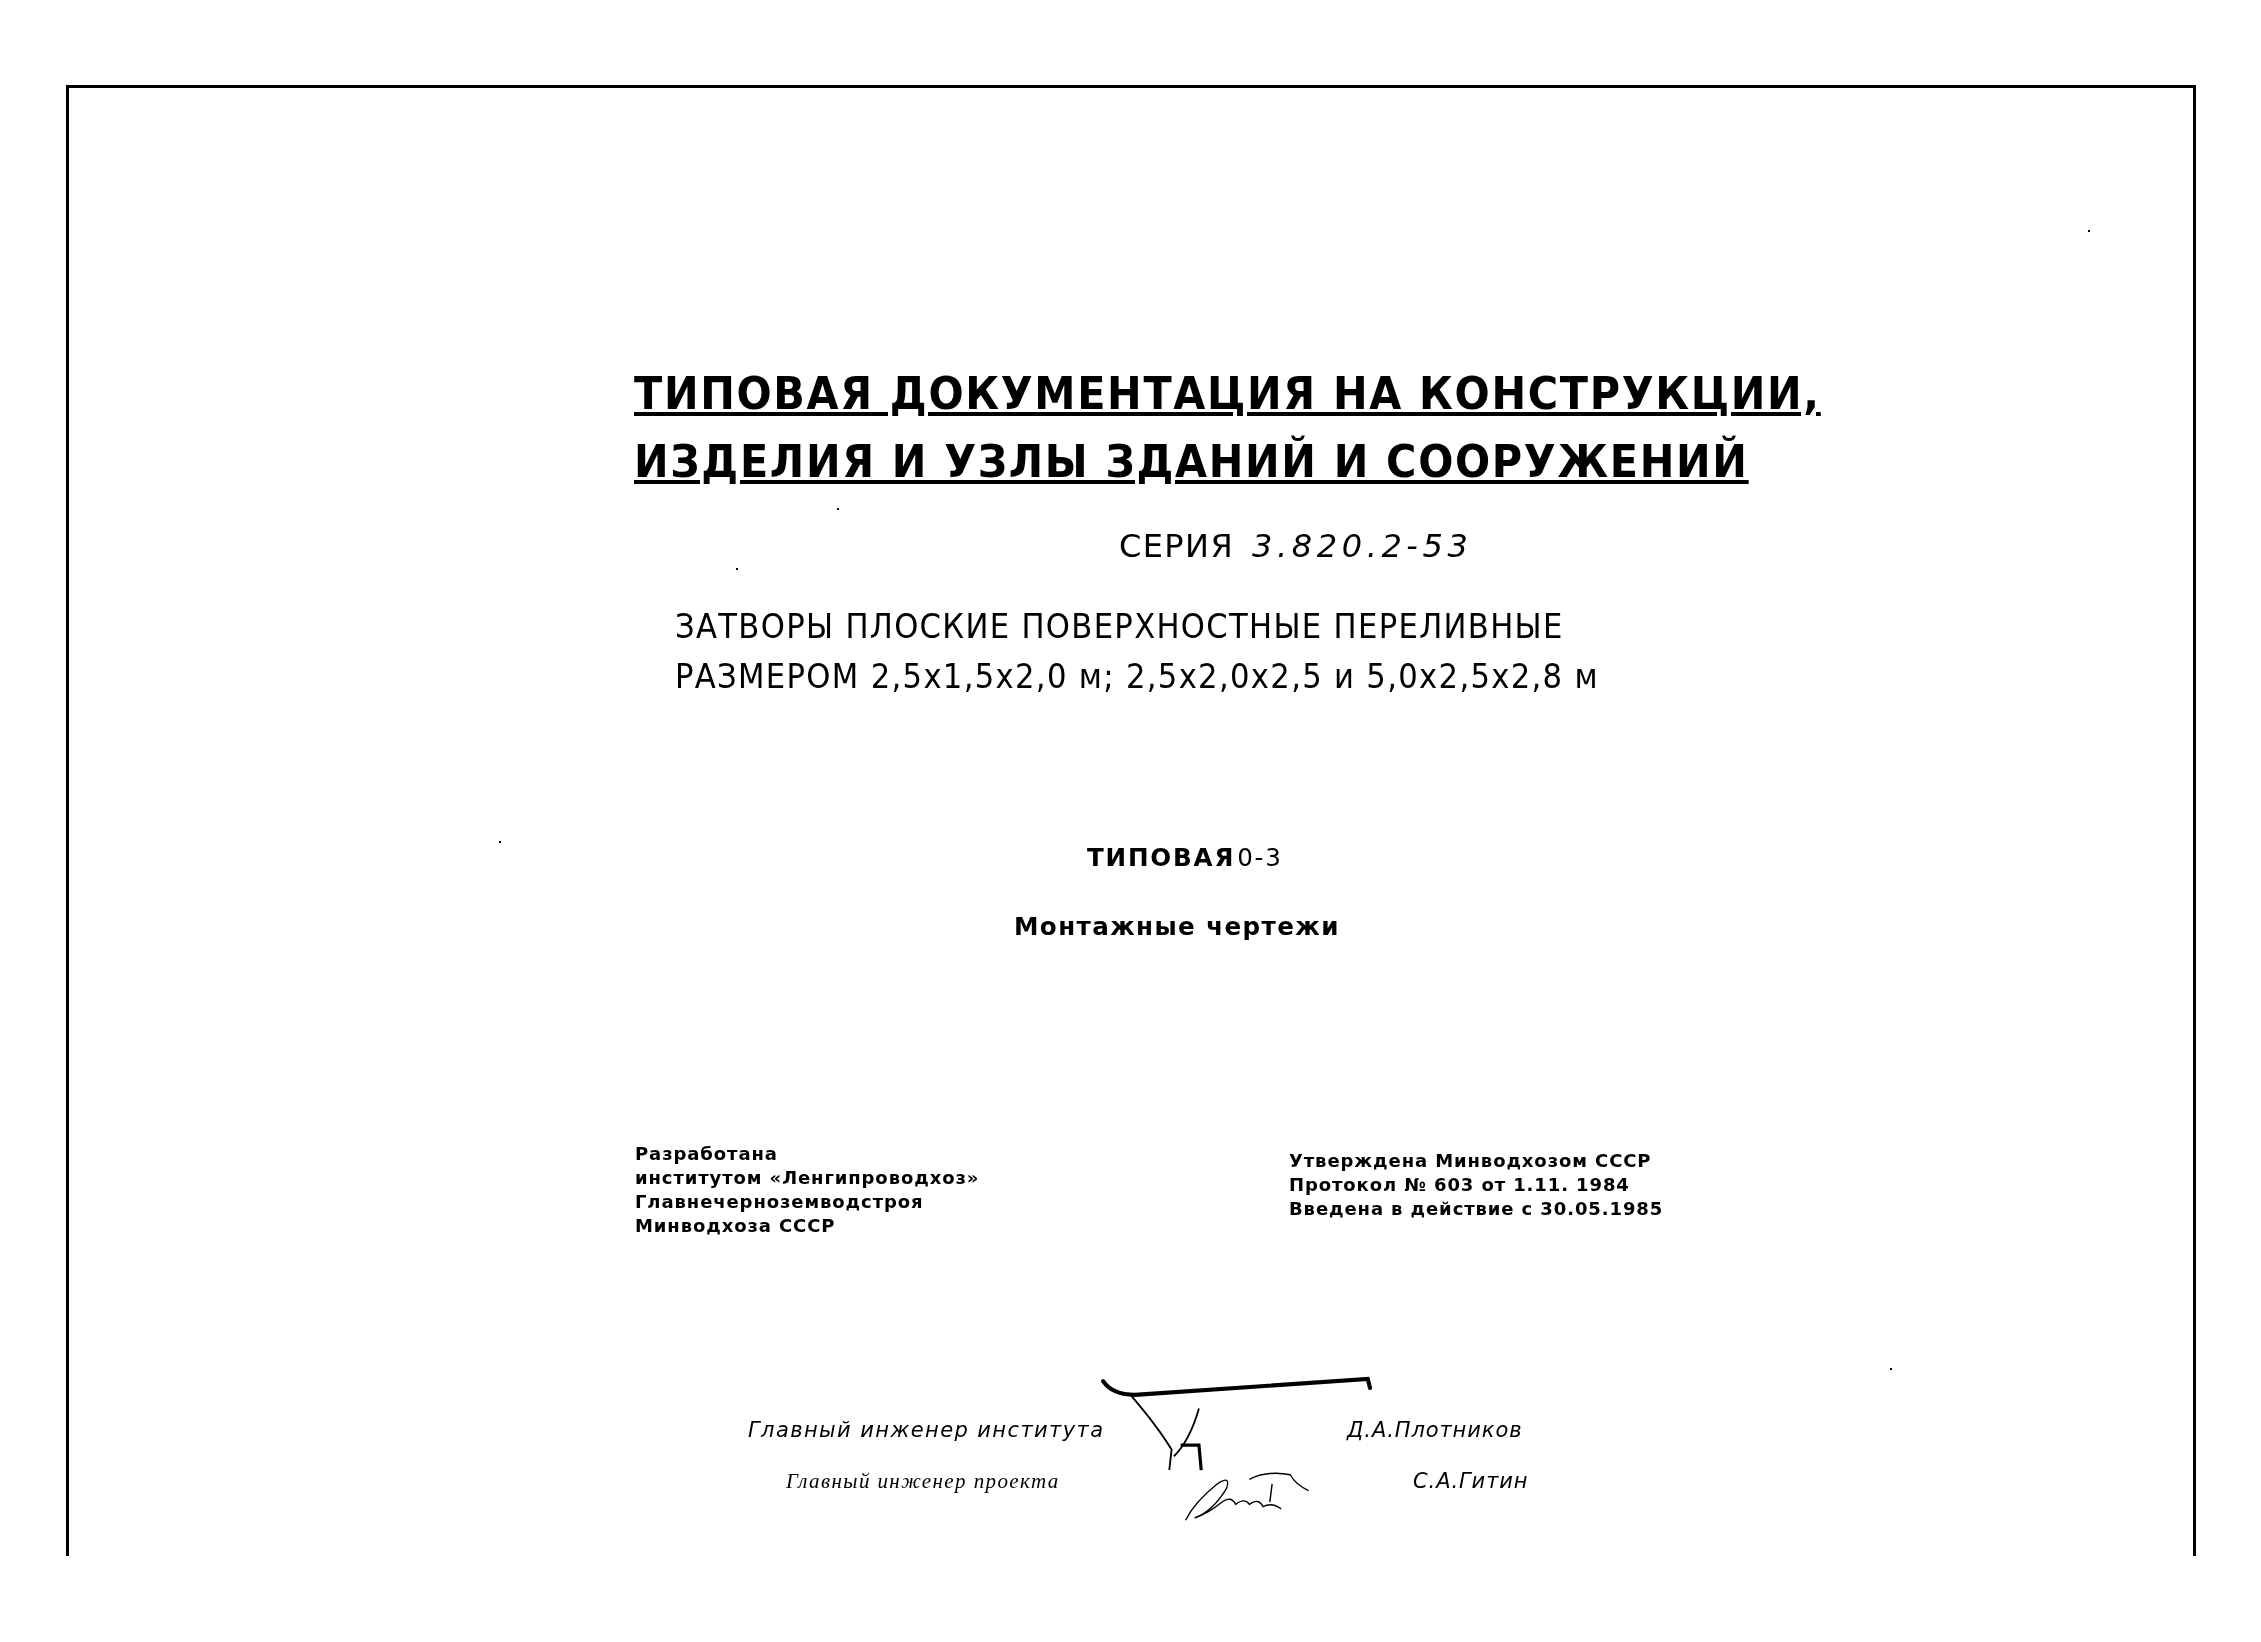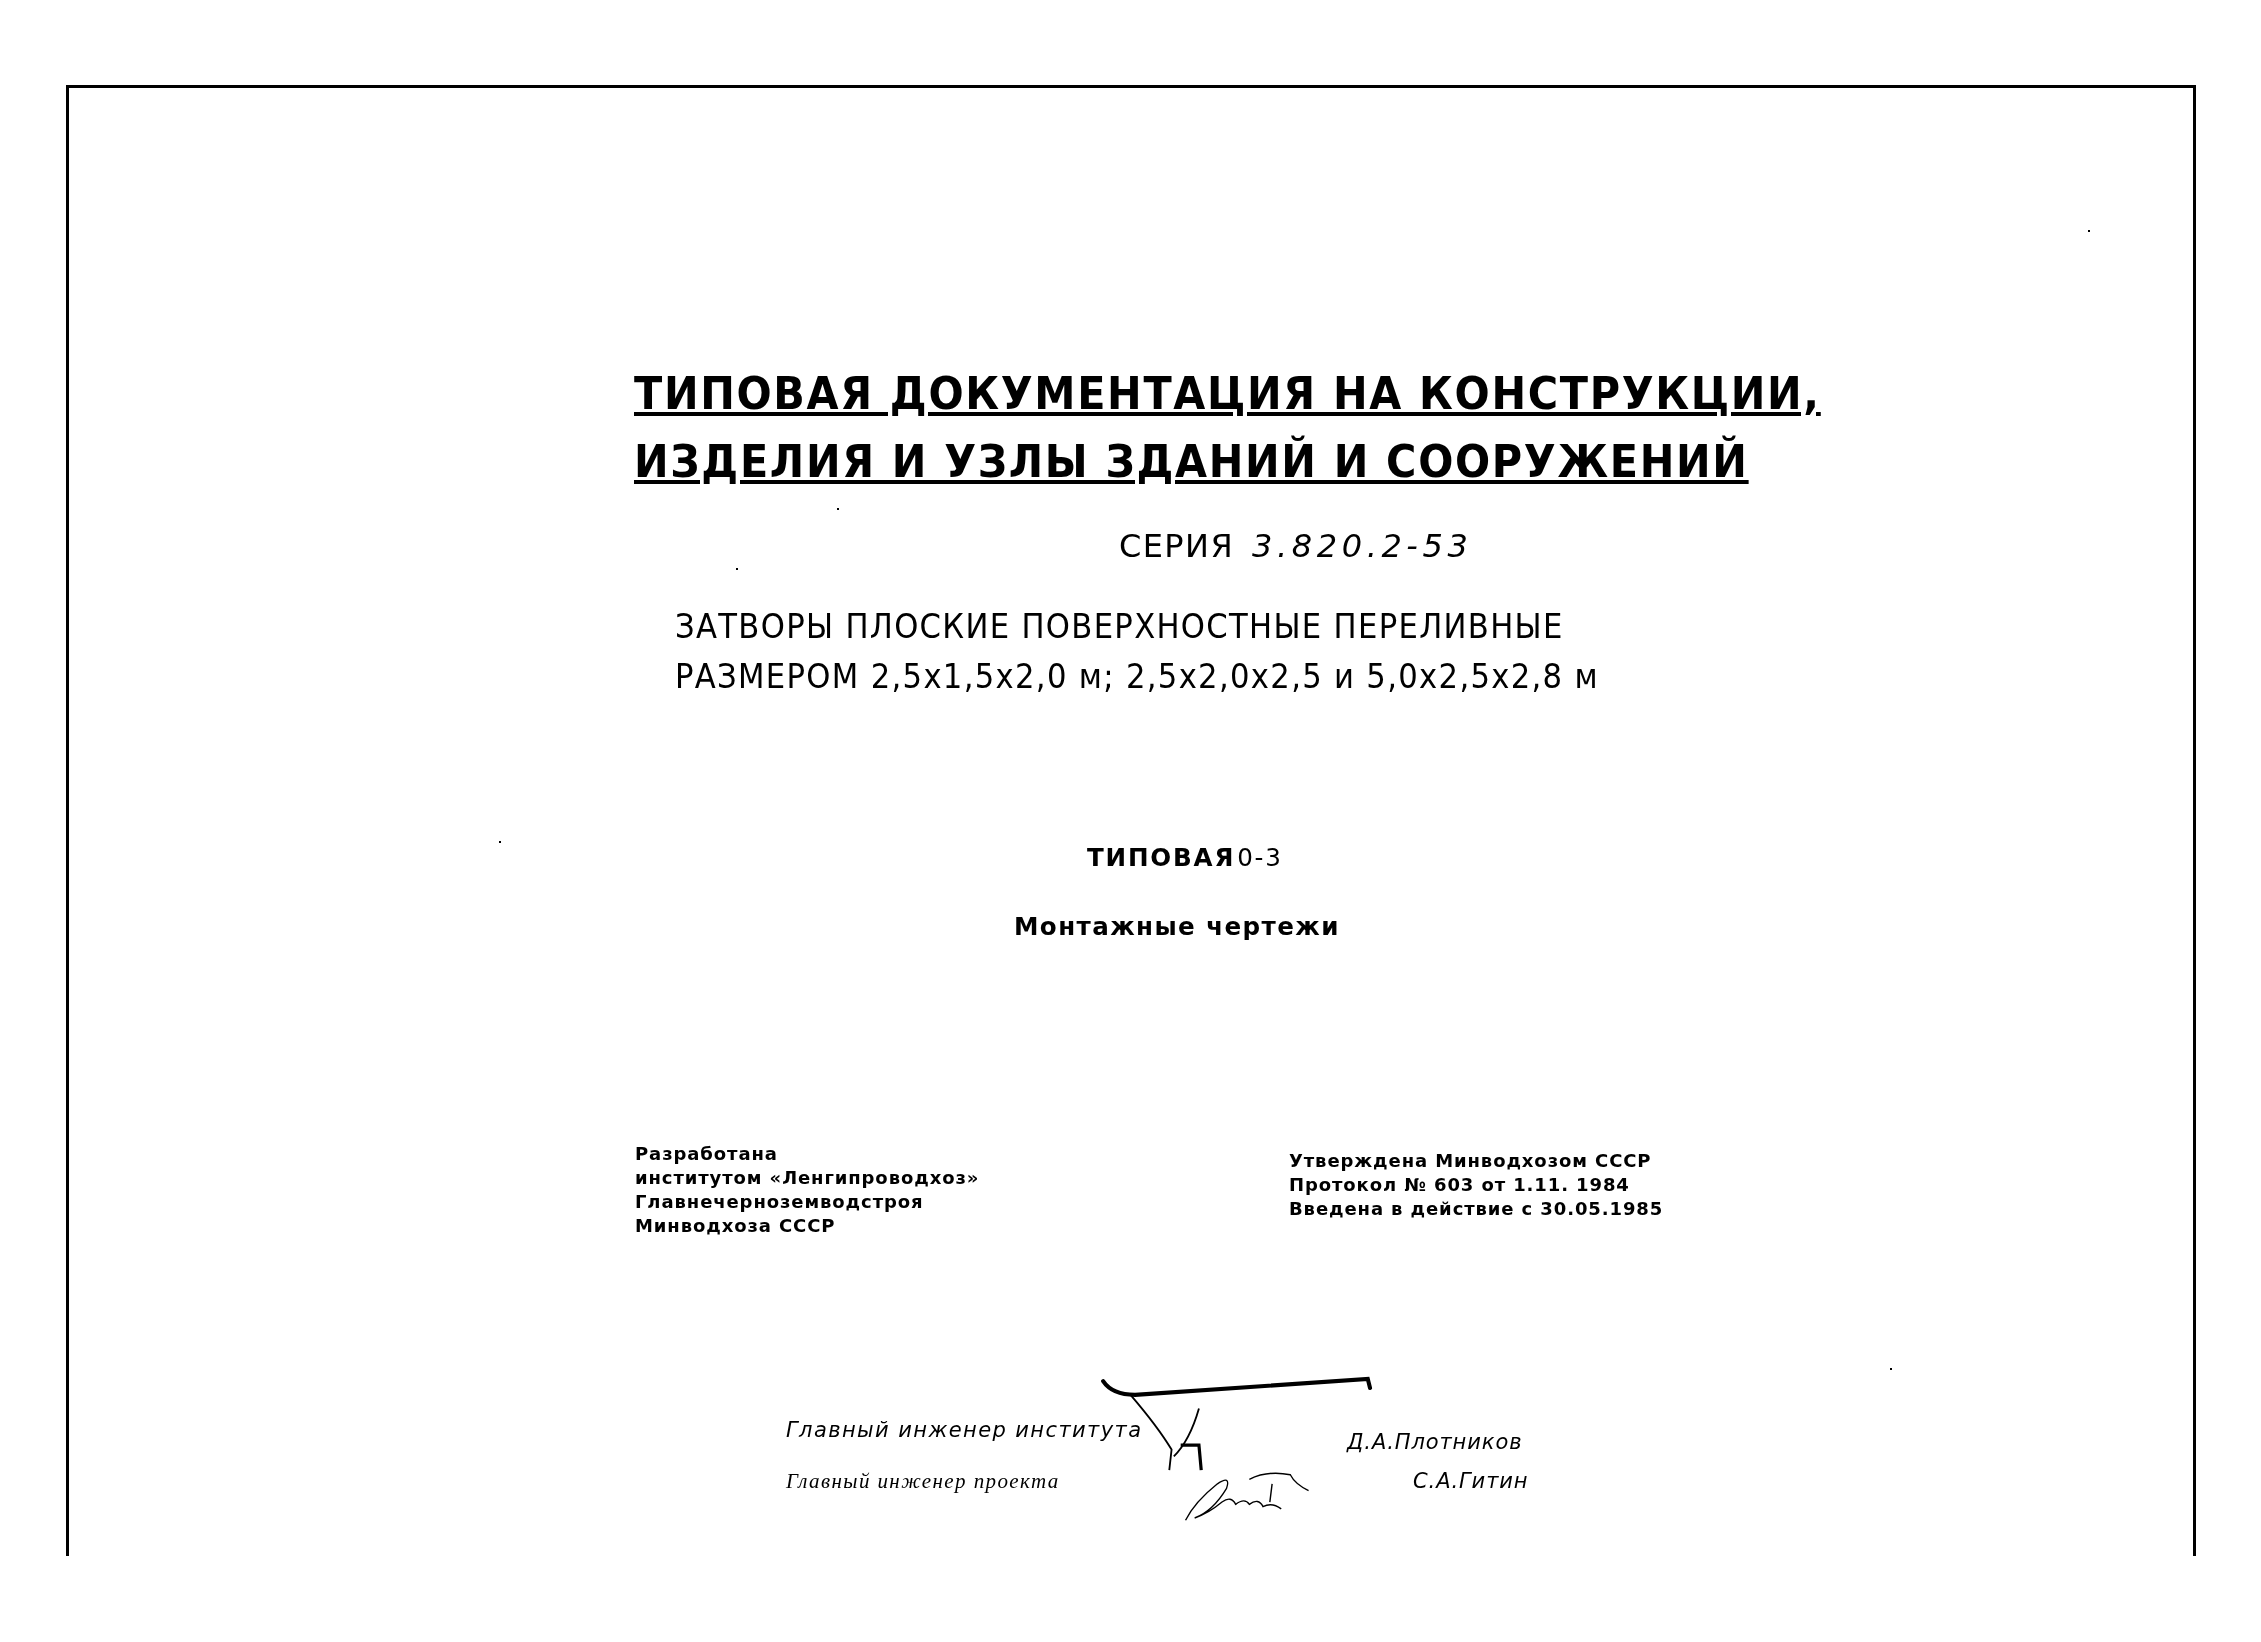--- a/index.html
+++ b/index.html
@@ -169,28 +169,28 @@
   <div>Главнечерноземводстроя</div>
   <div>Минводхоза СССР</div>
 </div>
 
 <div class="approved">
   <div>Утверждена Минводхозом СССР</div>
   <div>Протокол № 603 от 1.11. 1984</div>
   <div>Введена в действие с 30.05.1985</div>
 </div>
 
-<div class="sig-row" style="left:786px; top:1418px;">Главный инженер института</div>
+<div class="sig-row" style="left:748px; top:1418px;">Главный инженер института</div>
 <svg class="signature" style="left:1094px; top:1372px;" width="292" height="105" viewBox="0 0 640 230">
   <path d="M20 20 Q40 50 90 50 L 600 15 L 605 35" fill="none" stroke="#000" stroke-width="9" stroke-linecap="round"></path>
   <path d="M80 50 Q 140 120 170 170 L 165 215" fill="none" stroke="#000" stroke-width="4"></path>
   <path d="M230 80 Q 210 150 175 185" fill="none" stroke="#000" stroke-width="4"></path>
   <path d="M190 160 L 230 160 L 235 215" fill="none" stroke="#000" stroke-width="7"></path>
 </svg>
-<div class="sig-name" style="left:1347px; top:1418px;margin-top:12px;">Д.А.Плотников</div>
+<div class="sig-name" style="left:1347px; top:1418px;">Д.А.Плотников</div>
 
 <div class="sig-row" style="left:786px; top:1469px;font-family:Liberation Serif, serif;">Главный инженер проекта</div>
 <svg class="signature" style="left:1181px; top:1470px;" width="164" height="55" viewBox="0 0 360 120">
   <path d="M10 110 Q 30 70 80 30 Q 110 10 100 40 Q 70 90 30 105 Q 60 95 90 70 Q 110 55 120 75 Q 140 60 150 75 Q 170 60 180 80 Q 200 70 220 85" fill="none" stroke="#000" stroke-width="3"></path>
   <path d="M150 20 Q 190 0 240 10 Q 250 30 280 45" fill="none" stroke="#000" stroke-width="3"></path>
   <path d="M200 30 L 195 70" fill="none" stroke="#000" stroke-width="3"></path>
 </svg>
 <div class="sig-name" style="left:1413px; top:1469px;text-align:right;">С.А.Гитин</div>
 
 <div class="speck" style="left:499px; top:841px;"></div>

